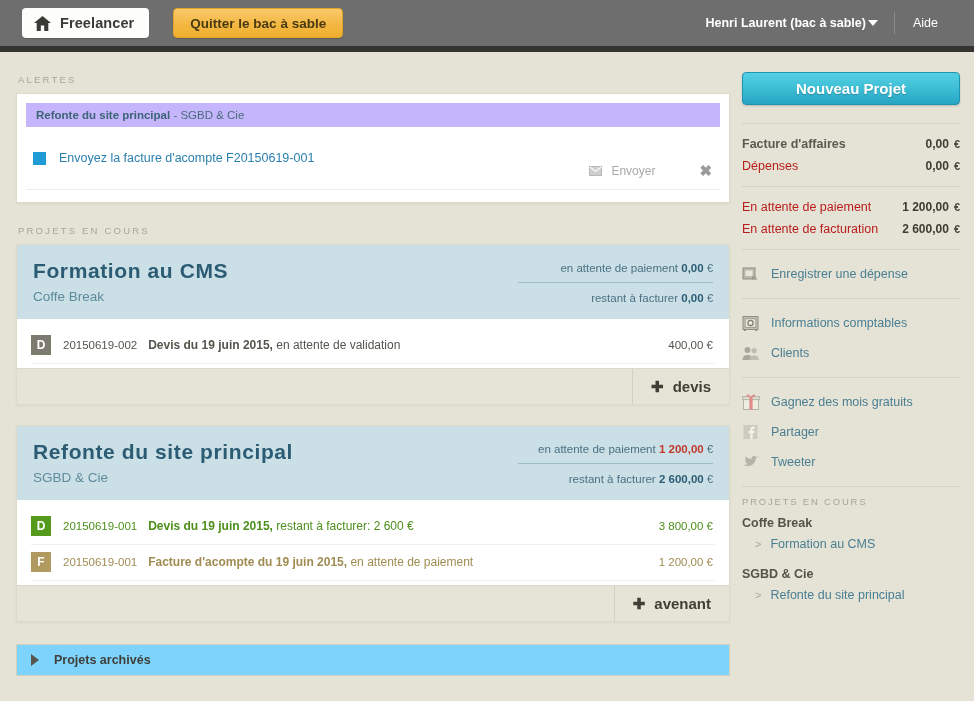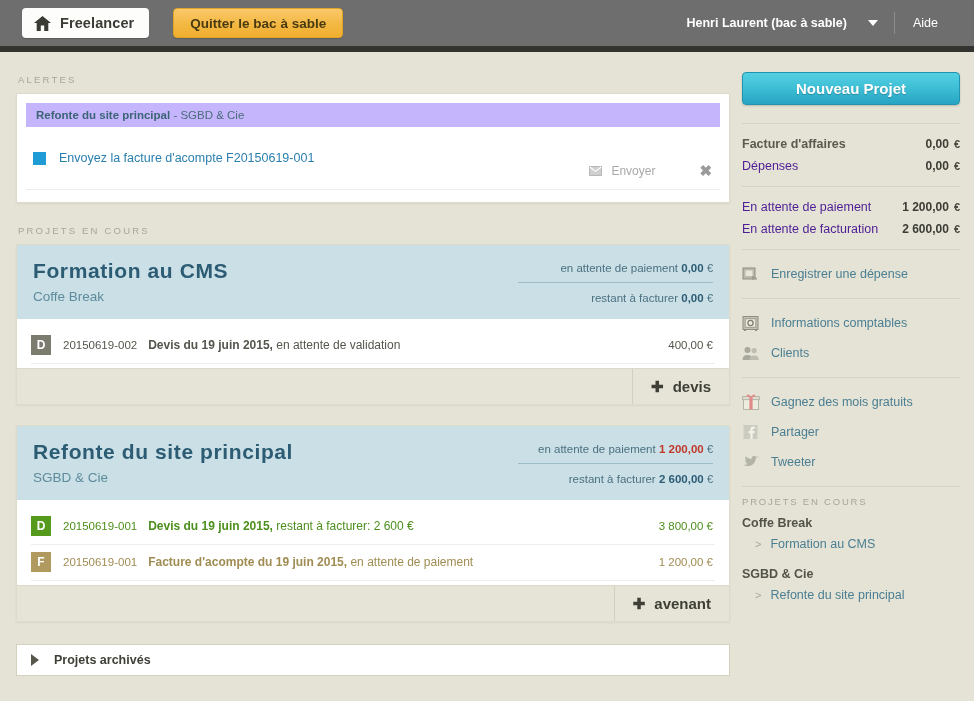--- a/index.html
+++ b/index.html
@@ -68,21 +68,21 @@
   .topbar-right {
     margin-left: auto;
     display: flex;
     align-items: center;
     gap: 0;
     padding-right: 8px;
   }
   .user-menu {
     display: flex;
     align-items: center;
-    gap: 21px;
+    gap: 2px;
     color: #ffffff;
     font-weight: bold;
     font-size: 12.5px;
     cursor: pointer;
     padding-right: 16px;
   }
   .caret-down {
     width: 0; height: 0;
     border-left: 5px solid transparent;
     border-right: 5px solid transparent;
@@ -284,21 +284,21 @@
     padding: 0 18px;
     font-size: 15px;
     font-weight: bold;
     color: #3f3f38;
     cursor: pointer;
   }
   .plus-sign { font-size: 15px; font-weight: bold; }
 
   
   .archived-bar {
-    background: #ffffff;
+    background: #7dd3fc;
     border: 1px solid #d4d1bf;
     height: 32px;
     display: flex;
     align-items: center;
     padding: 0 14px;
     cursor: pointer;
     margin-top: 22px;
   }
   .tri-right {
     width: 0; height: 0;
@@ -327,21 +327,21 @@
     box-shadow: 0 1px 2px rgba(0,0,0,.18);
   }
 
   .side-stats { margin-top: 16px; }
   .stat-row {
     display: flex;
     align-items: baseline;
     padding: 4px 0;
     font-size: 12.5px;
   }
-  .stat-label { color: #4c1d95; }
+  .stat-label { color: #b91c1c; }
   .stat-label.bold { font-weight: bold; color: #5a5a50; }
   .stat-value {
     margin-left: auto;
     font-weight: bold;
     color: #3c3c35;
     font-size: 12px;
   }
   .stat-cur { font-weight: bold; font-size: 11px; }
 
   .side-divider {

